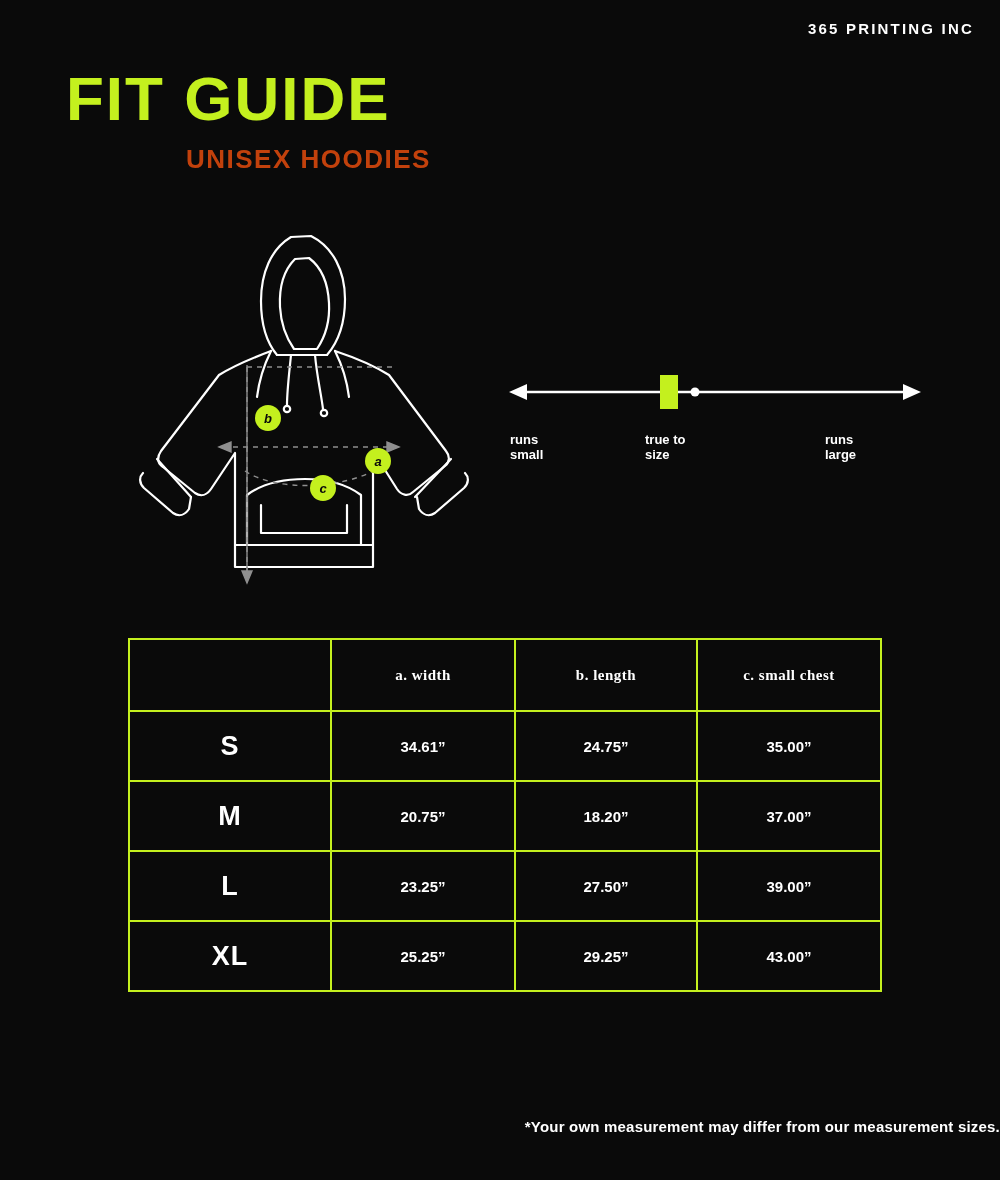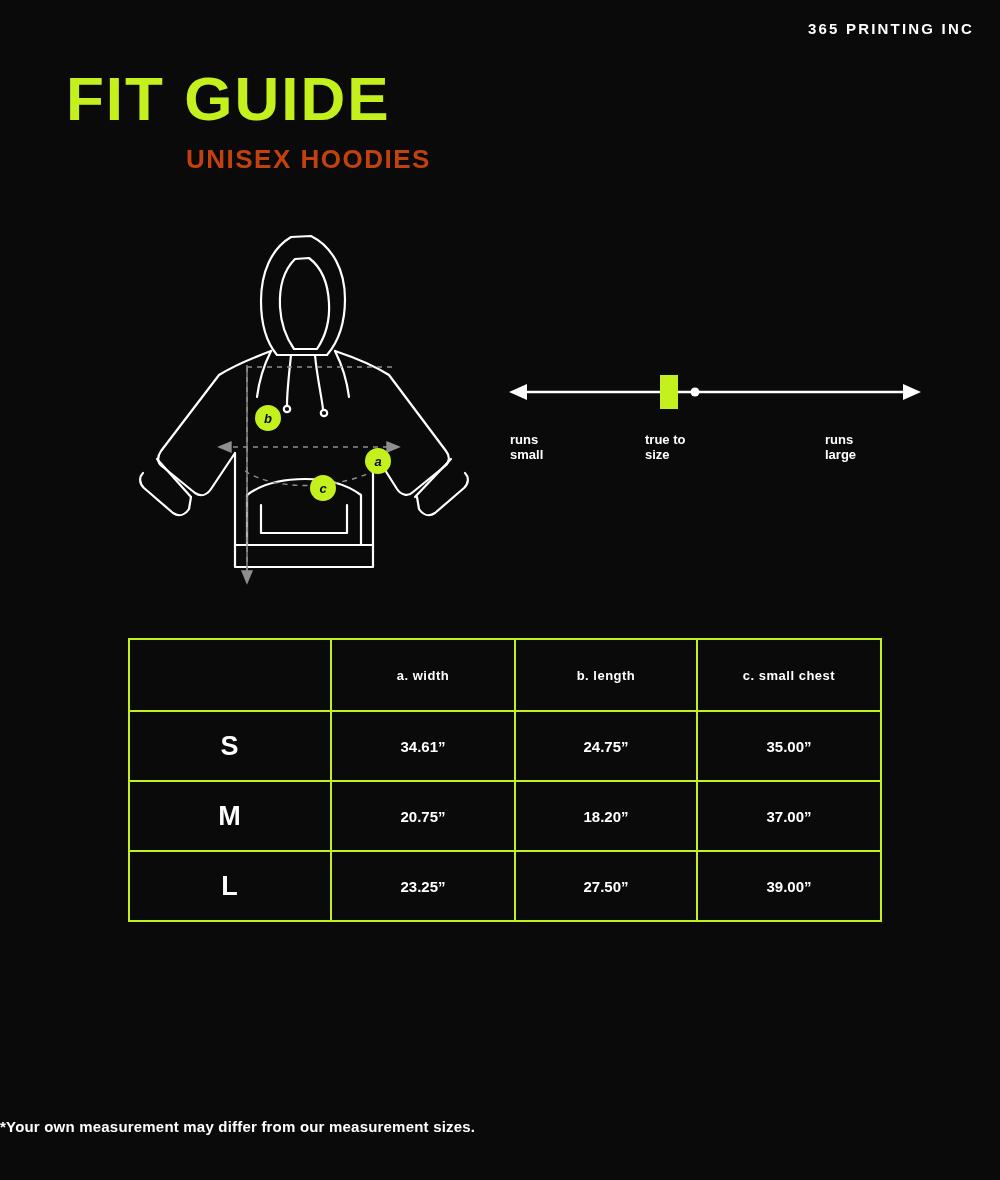--- a/index.html
+++ b/index.html
@@ -99,23 +99,24 @@
     border-collapse: collapse;
     table-layout: fixed;
   }
   table.sizes th, table.sizes td {
     border: 2px solid #c4f01e;
     text-align: center;
     color: #ffffff;
   }
   table.sizes thead th {
     height: 68px;
-    font-size: 13px;
+    font-size: 15px;
     font-weight: bold;
     letter-spacing: 0.5px;
+    font-family: Liberation Serif, serif;
   }
   table.sizes tbody td {
     height: 66px;
     font-size: 15px;
     font-weight: bold;
   }
   table.sizes tbody td.size-name {
     font-size: 27px;
     font-weight: bold;
     letter-spacing: 1px;
@@ -123,21 +124,21 @@
   col.c1 { width: 202px; }
   col.c2 { width: 184px; }
   col.c3 { width: 182px; }
   col.c4 { width: 184px; }
 
   .footnote {
     position: absolute;
     top: 1118px;
     left: 0;
     width: 1000px;
-    text-align: left;
+    text-align: right;
     font-size: 15px;
     font-weight: bold;
     color: #ffffff;
     letter-spacing: 0.2px;
   }
 </style>
 </head>
 <body>
 
 <div class="brand">365 PRINTING INC</div>
@@ -235,16 +236,22 @@
       <td>20.75”</td>
       <td>18.20”</td>
       <td>37.00”</td>
     </tr>
     <tr>
       <td class="size-name">L</td>
       <td>23.25”</td>
       <td>27.50”</td>
       <td>39.00”</td>
     </tr>
+    <tr>
+      <td class="size-name">XL</td>
+      <td>25.25”</td>
+      <td>29.25”</td>
+      <td>43.00”</td>
+    </tr>
   </tbody>
 </table>
 
 <div class="footnote">*Your own measurement may differ from our measurement sizes.</div>
 
 </body></html>

